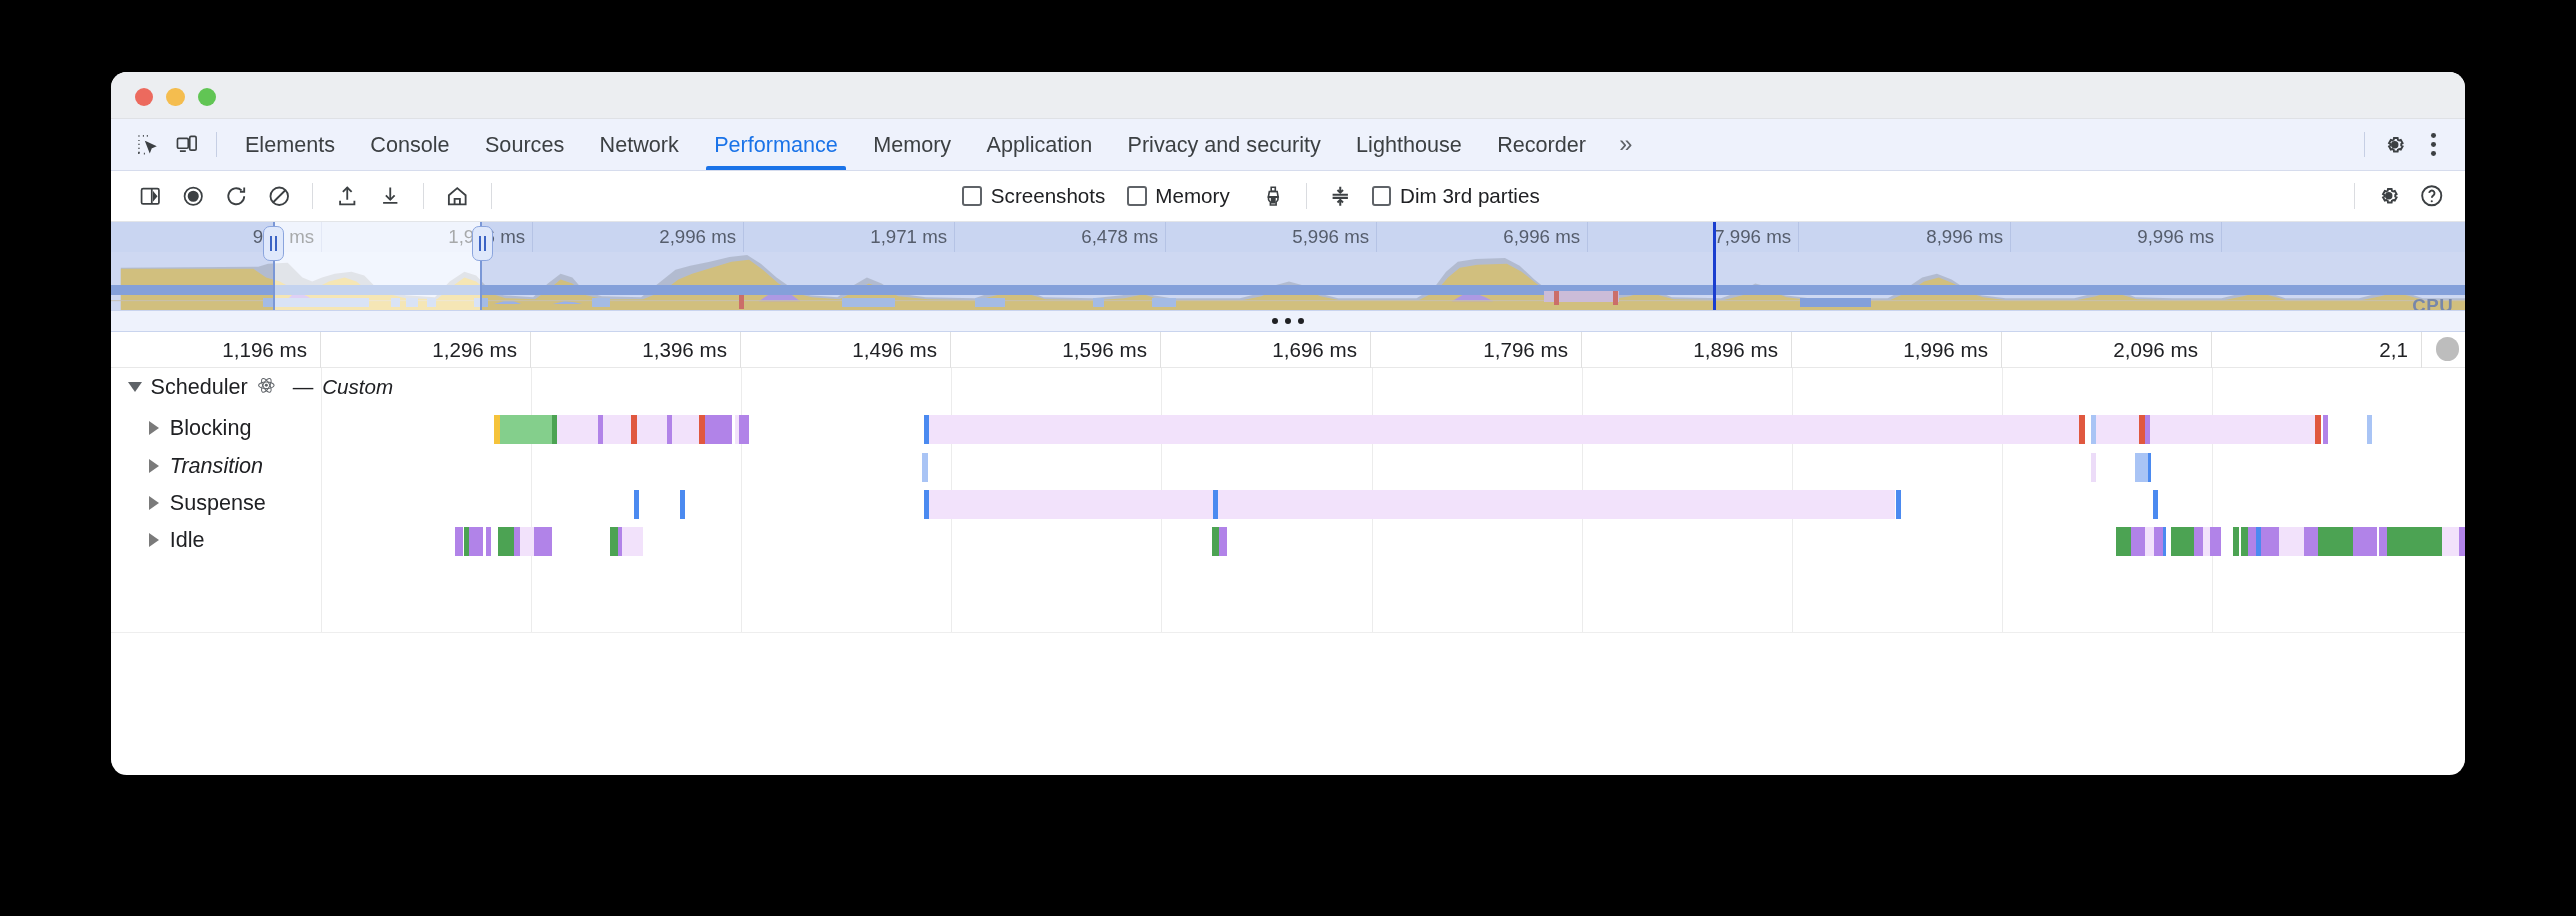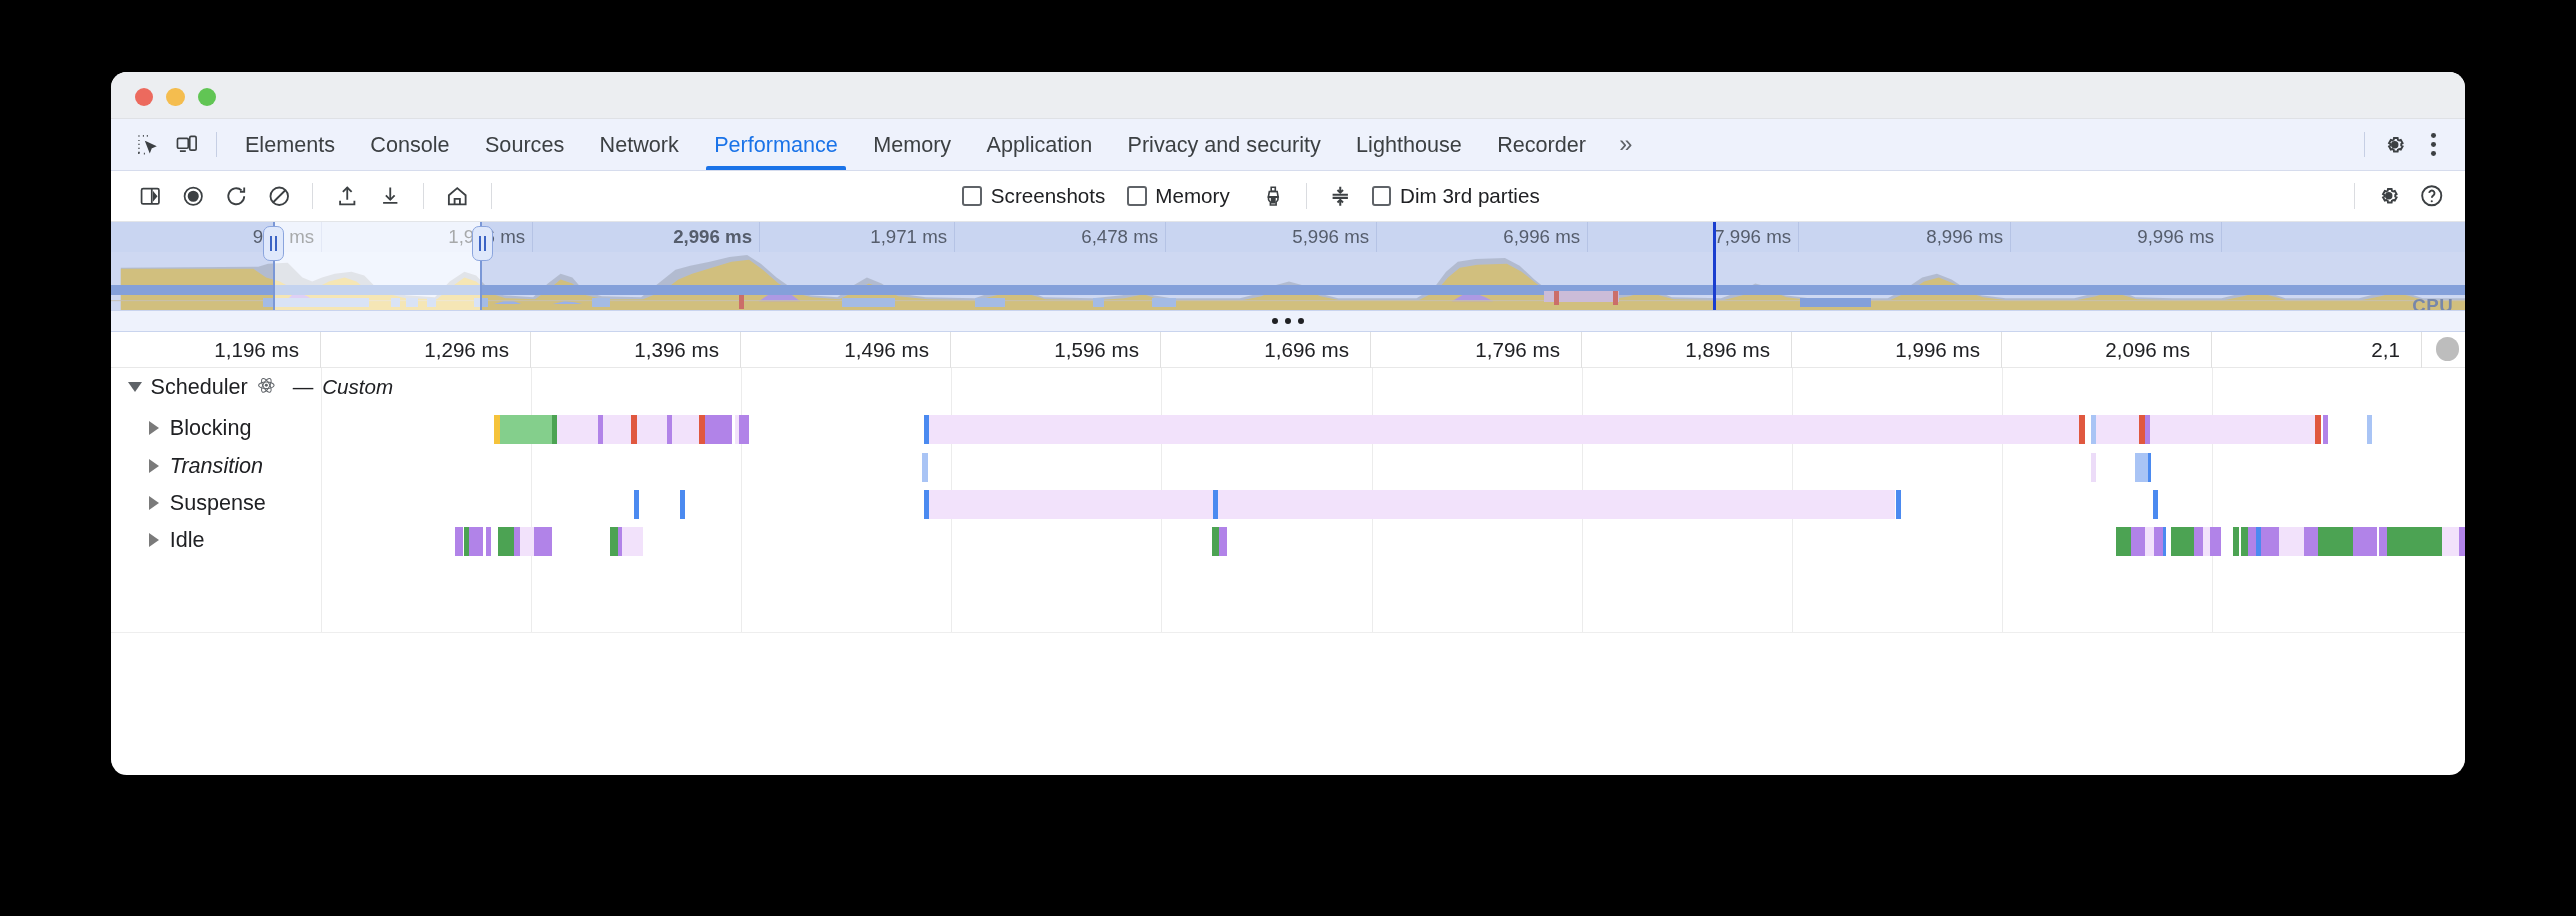--- a/index.html
+++ b/index.html
@@ -158,21 +158,21 @@
 
   
   .detail-ruler {
     position: relative; height: 36px; background: #ffffff;
     border-bottom: 1px solid #e8e8e8;
   }
   .dr-tick {
     position: absolute; top: 0; height: 36px;
     border-right: 1px solid #e0e0e0;
     font-size: 20.6px; color: #202124;
-    text-align: right; padding-right: 21px; line-height: 36px;
+    text-align: right; padding-right: 13px; line-height: 36px;
     white-space: nowrap;
   }
   .dr-scroll {
     position: absolute; right: 5.9px; top: 5.9px;
     width: 23.6px; height: 23.6px; border-radius: 50%; background: #bdbdbd;
   }
 
   
   .flame {
     position: relative;
@@ -396,21 +396,21 @@
             <circle cx="12" cy="17.2" r="1" fill="#3c4043" stroke="none"></circle>
           </svg>
         </div>
       </div>
     </div>
 
     <div class="overview">
       <div class="ov-ruler">
         <div class="ov-tick" style="left:0px;width:211px;">996 ms</div>
         <div class="ov-tick" style="left:211px;width:211px;">1,996 ms</div>
-        <div class="ov-tick" style="left:438px;width:211px;font-weight:bold;">2,996 ms</div>
+        <div class="ov-tick" style="left:422px;width:211px;">2,996 ms</div>
         <div class="ov-tick" style="left:633px;width:211px;">1,971 ms</div>
         <div class="ov-tick" style="left:844px;width:211px;">6,478 ms</div>
         <div class="ov-tick" style="left:1055px;width:211px;">5,996 ms</div>
         <div class="ov-tick" style="left:1266px;width:211px;">6,996 ms</div>
         <div class="ov-tick" style="left:1477px;width:211px;">7,996 ms</div>
         <div class="ov-tick" style="left:1689px;width:211px;">8,996 ms</div>
         <div class="ov-tick" style="left:1900px;width:211px;">9,996 ms</div>
       </div>
 
       <div class="ov-canvas">

